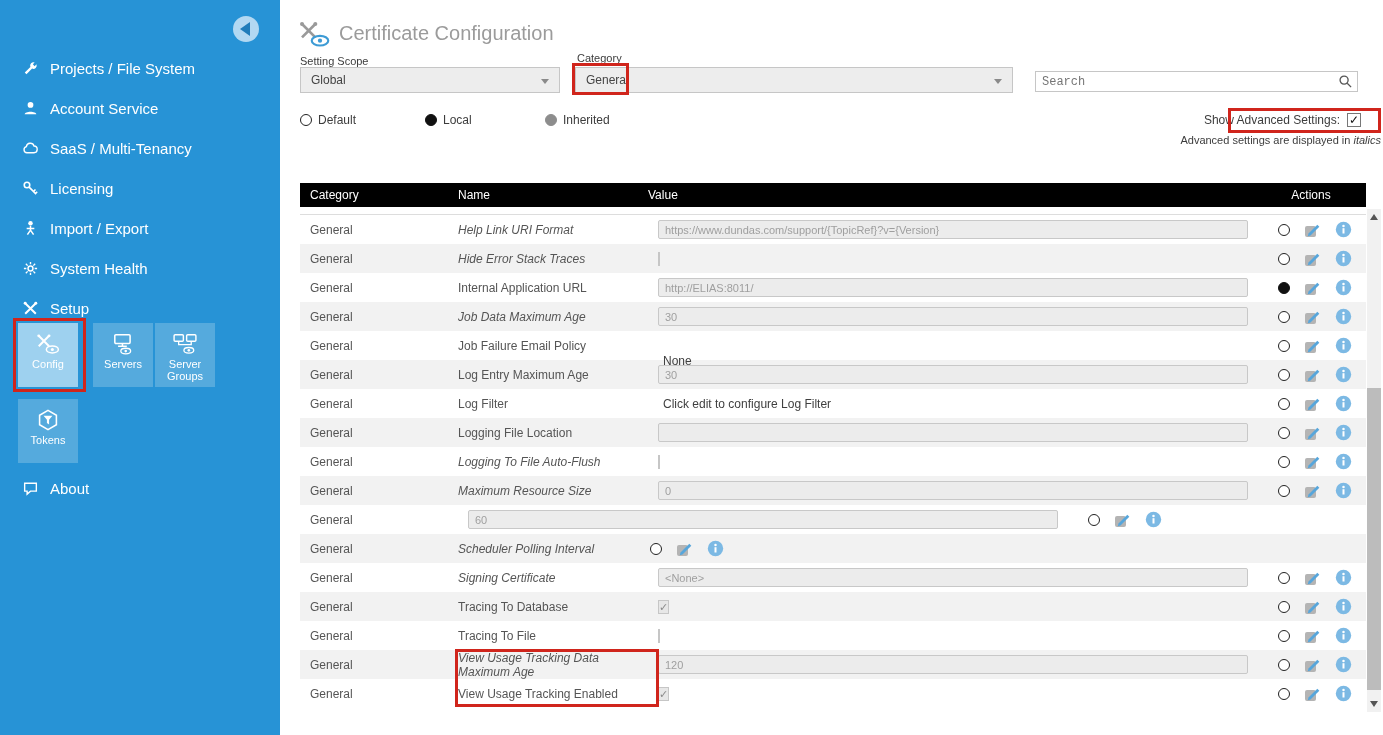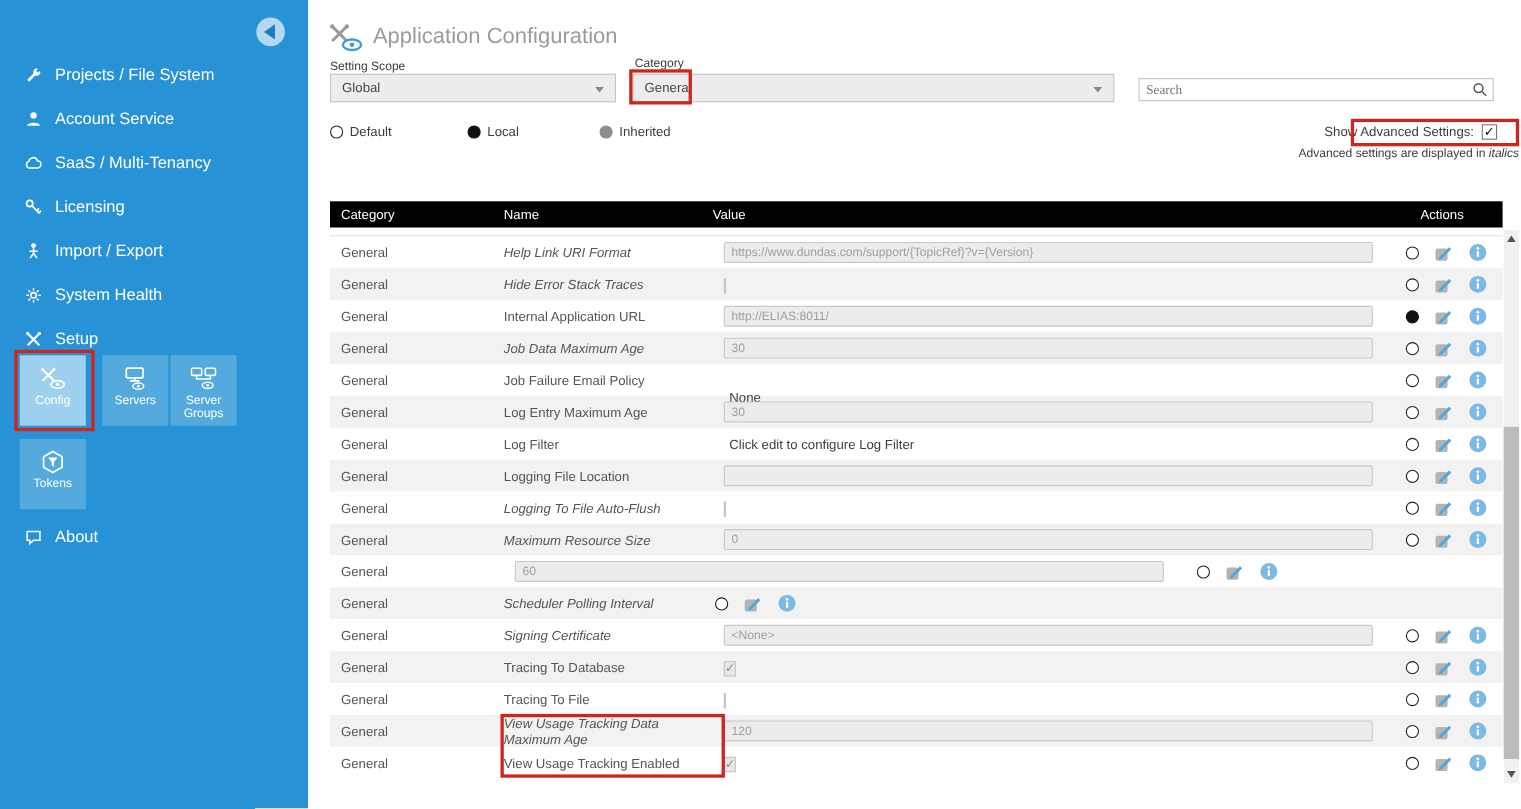--- a/index.html
+++ b/index.html
@@ -29,21 +29,21 @@
   .app-title-icon { position:absolute; left:298px; top:20px; width:32px; height:27px; }
   .app-title { position:absolute; left:339px; top:22px; font-size:20px; color:#9b9b9b; }
   .fld-label { position:absolute; font-size:11px; color:#3c3c3c; }
   .dropdown { position:absolute; height:26px; background:#ededed; border:1px solid #c6c6c6;
     font-size:12px; color:#444; line-height:24px; padding-left:10px; cursor:pointer; }
   .dropdown .arrow { position:absolute; right:10px; top:11px; width:0; height:0;
     border-left:4px solid transparent; border-right:4px solid transparent; border-top:5px solid #8a8a8a; }
   .searchbox { position:absolute; left:1035px; top:71px; width:323px; height:21px;
     border:1px solid #c6c6c6; background:#fff; }
   .searchbox input { position:absolute; left:6px; top:0; width:290px; height:19px; border:none;
-    outline:none; font-size:12px; color:#444; background:transparent; font-family:Liberation Serif, serif; }
+    outline:none; font-size:12px; color:#444; background:transparent; font-family:Liberation Mono, monospace; }
   .searchbox .sicon { position:absolute; right:4px; top:2px; width:15px; height:15px; }
   
   .legend-item { position:absolute; top:113px; display:flex; align-items:center; font-size:12px; color:#3c3c3c; }
   .radio { width:12px; height:12px; border:1.5px solid #222; border-radius:50%; background:#fff;
     display:inline-block; margin-right:6px; flex:0 0 12px; }
   .radio.filled { background:#111; border-color:#111; }
   .radio.gray   { background:#8d8d8d; border-color:#8d8d8d; }
   .adv-toggle { position:absolute; top:113px; right:22px; display:flex; align-items:center;
     font-size:12px; color:#3c3c3c;margin-left:20px; }
   .checkbox { width:14px; height:14px; border:1px solid #777; background:#fff; margin-left:7px;
@@ -210,21 +210,21 @@
   </div>
 </div>
 
 <span class="app-title-icon"><svg viewBox="0 0 24 21">
       <path d="M3 3l10 10M13 3L3 13" stroke="#9a9a9a" stroke-width="2"></path>
       <circle cx="3" cy="3" r="1.5" fill="#9a9a9a"></circle>
       <circle cx="13" cy="3" r="1.5" fill="#9a9a9a"></circle>
       <ellipse cx="16.5" cy="15.5" rx="6.2" ry="3.6" fill="none" stroke="#3d9bd5" stroke-width="1.6"></ellipse>
       <circle cx="16.5" cy="15.5" r="1.6" fill="#3d9bd5"></circle>
     </svg></span>
-<div class="app-title">Application Configuration</div>
+<div class="app-title">Certificate Configuration</div>
 
 <div class="fld-label" style="left:300px; top:55px;">Setting Scope</div>
 <div class="dropdown" style="left:300px; top:67px; width:260px;">
   <span>Global</span>
   <span class="arrow"></span>
 </div>
 
 <div class="fld-label" style="left:577px; top:52px;">Category</div>
 <div class="dropdown" style="left:575px; top:67px; width:438px;">
   <span>General</span>

